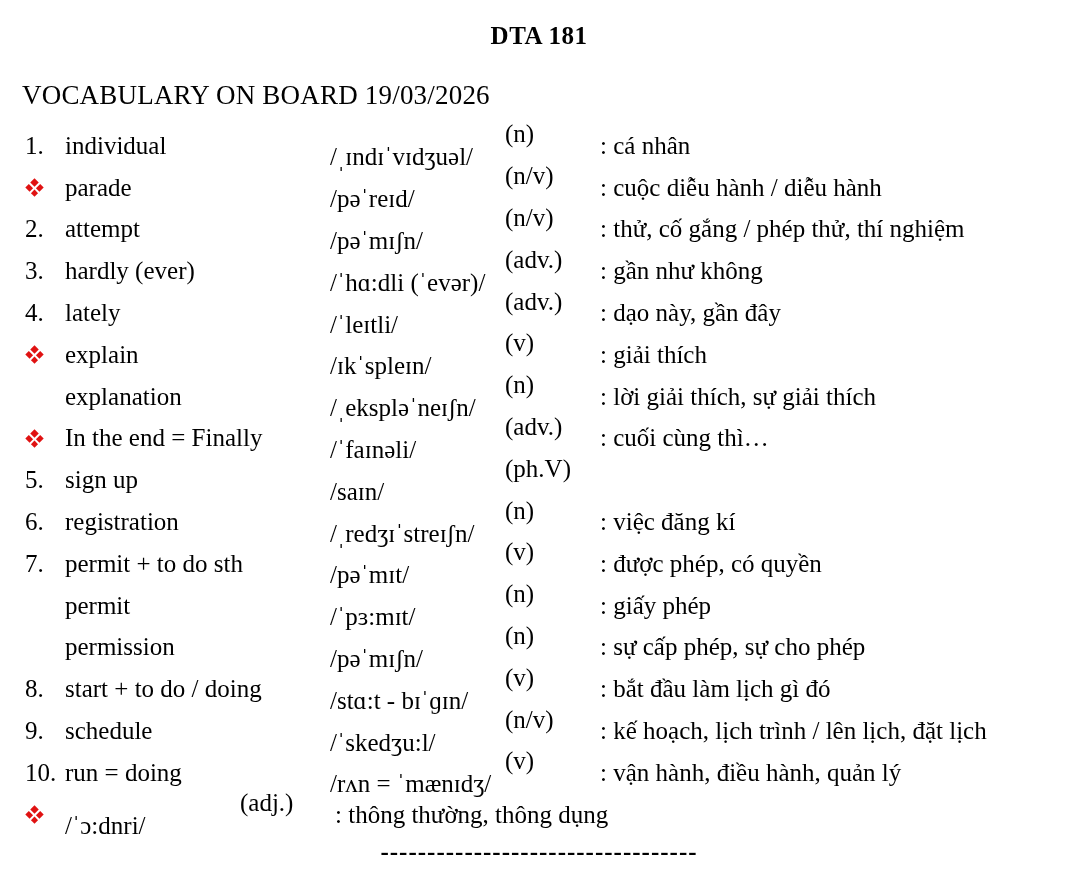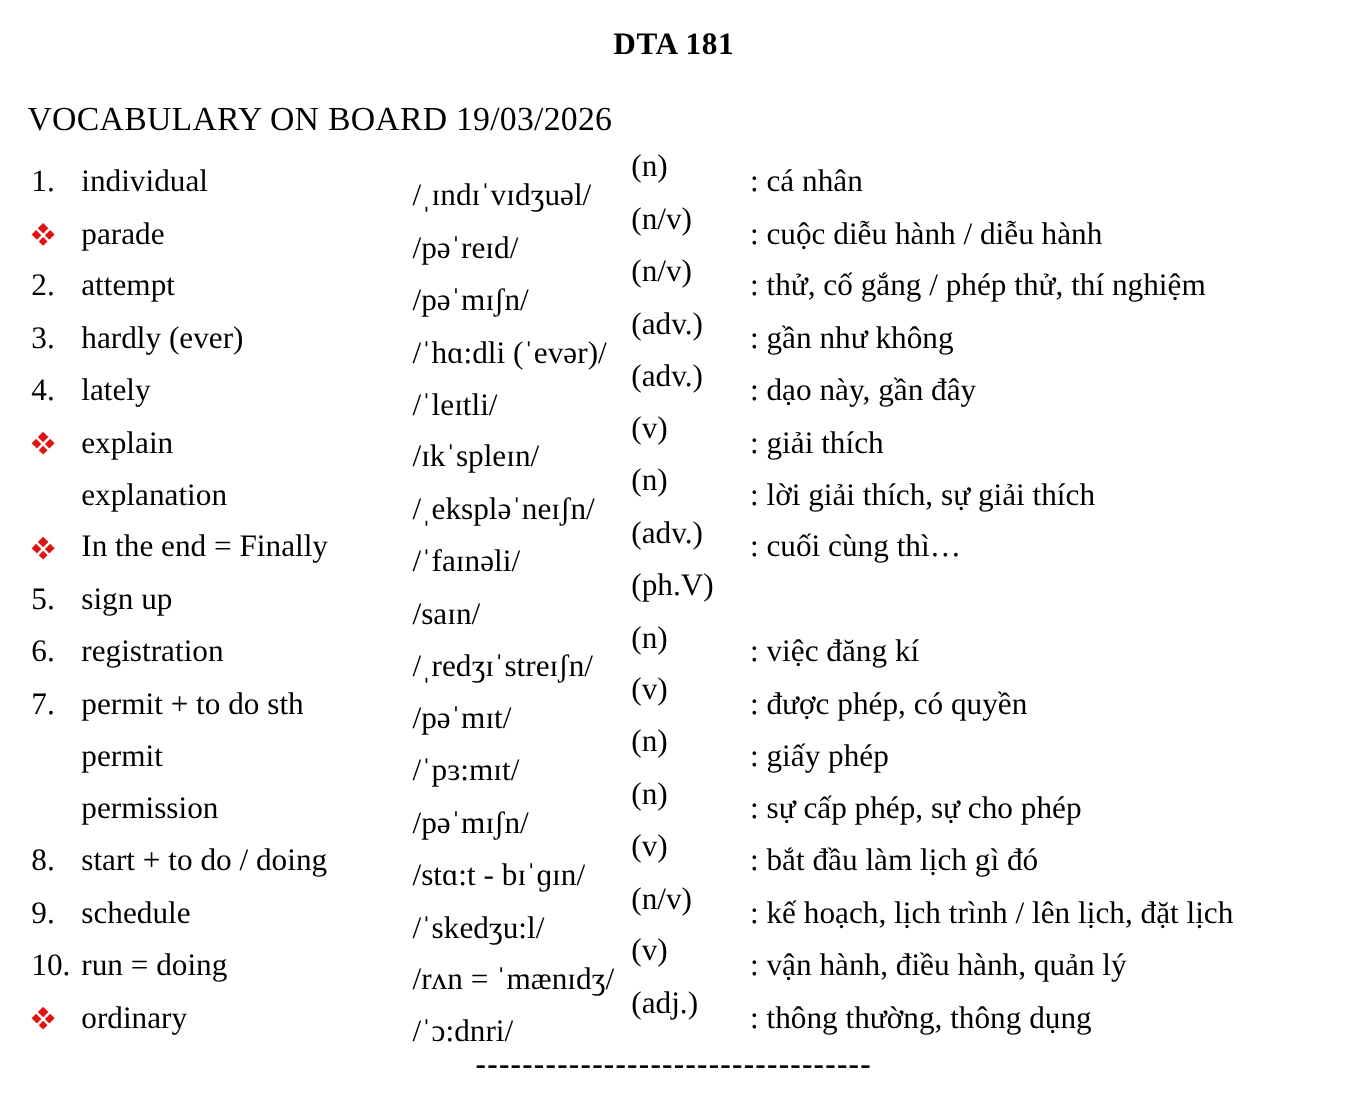--- a/index.html
+++ b/index.html
@@ -326,21 +326,20 @@
     <div class="row">
       <span class="marker">
         <span class="num"></span>
         <span class="bullet">
             <i style="background: rgb(224, 18, 18);"></i>
             <i style="background: rgb(224, 18, 18);"></i>
             <i style="background: rgb(224, 18, 18);"></i>
             <i style="background: rgb(224, 18, 18);"></i>
           </span>
       </span>
-      <span class="word">ordinary</span>
       <span class="mid">
         <span class="ipa">/ˈɔ:dnri/</span>
         <span class="pos">(adj.)</span>
       </span>
       <span class="meaning">: thông thường, thông dụng</span>
     </div>
   </div>
 
   <div class="footer-divider">----------------------------------</div>
 

